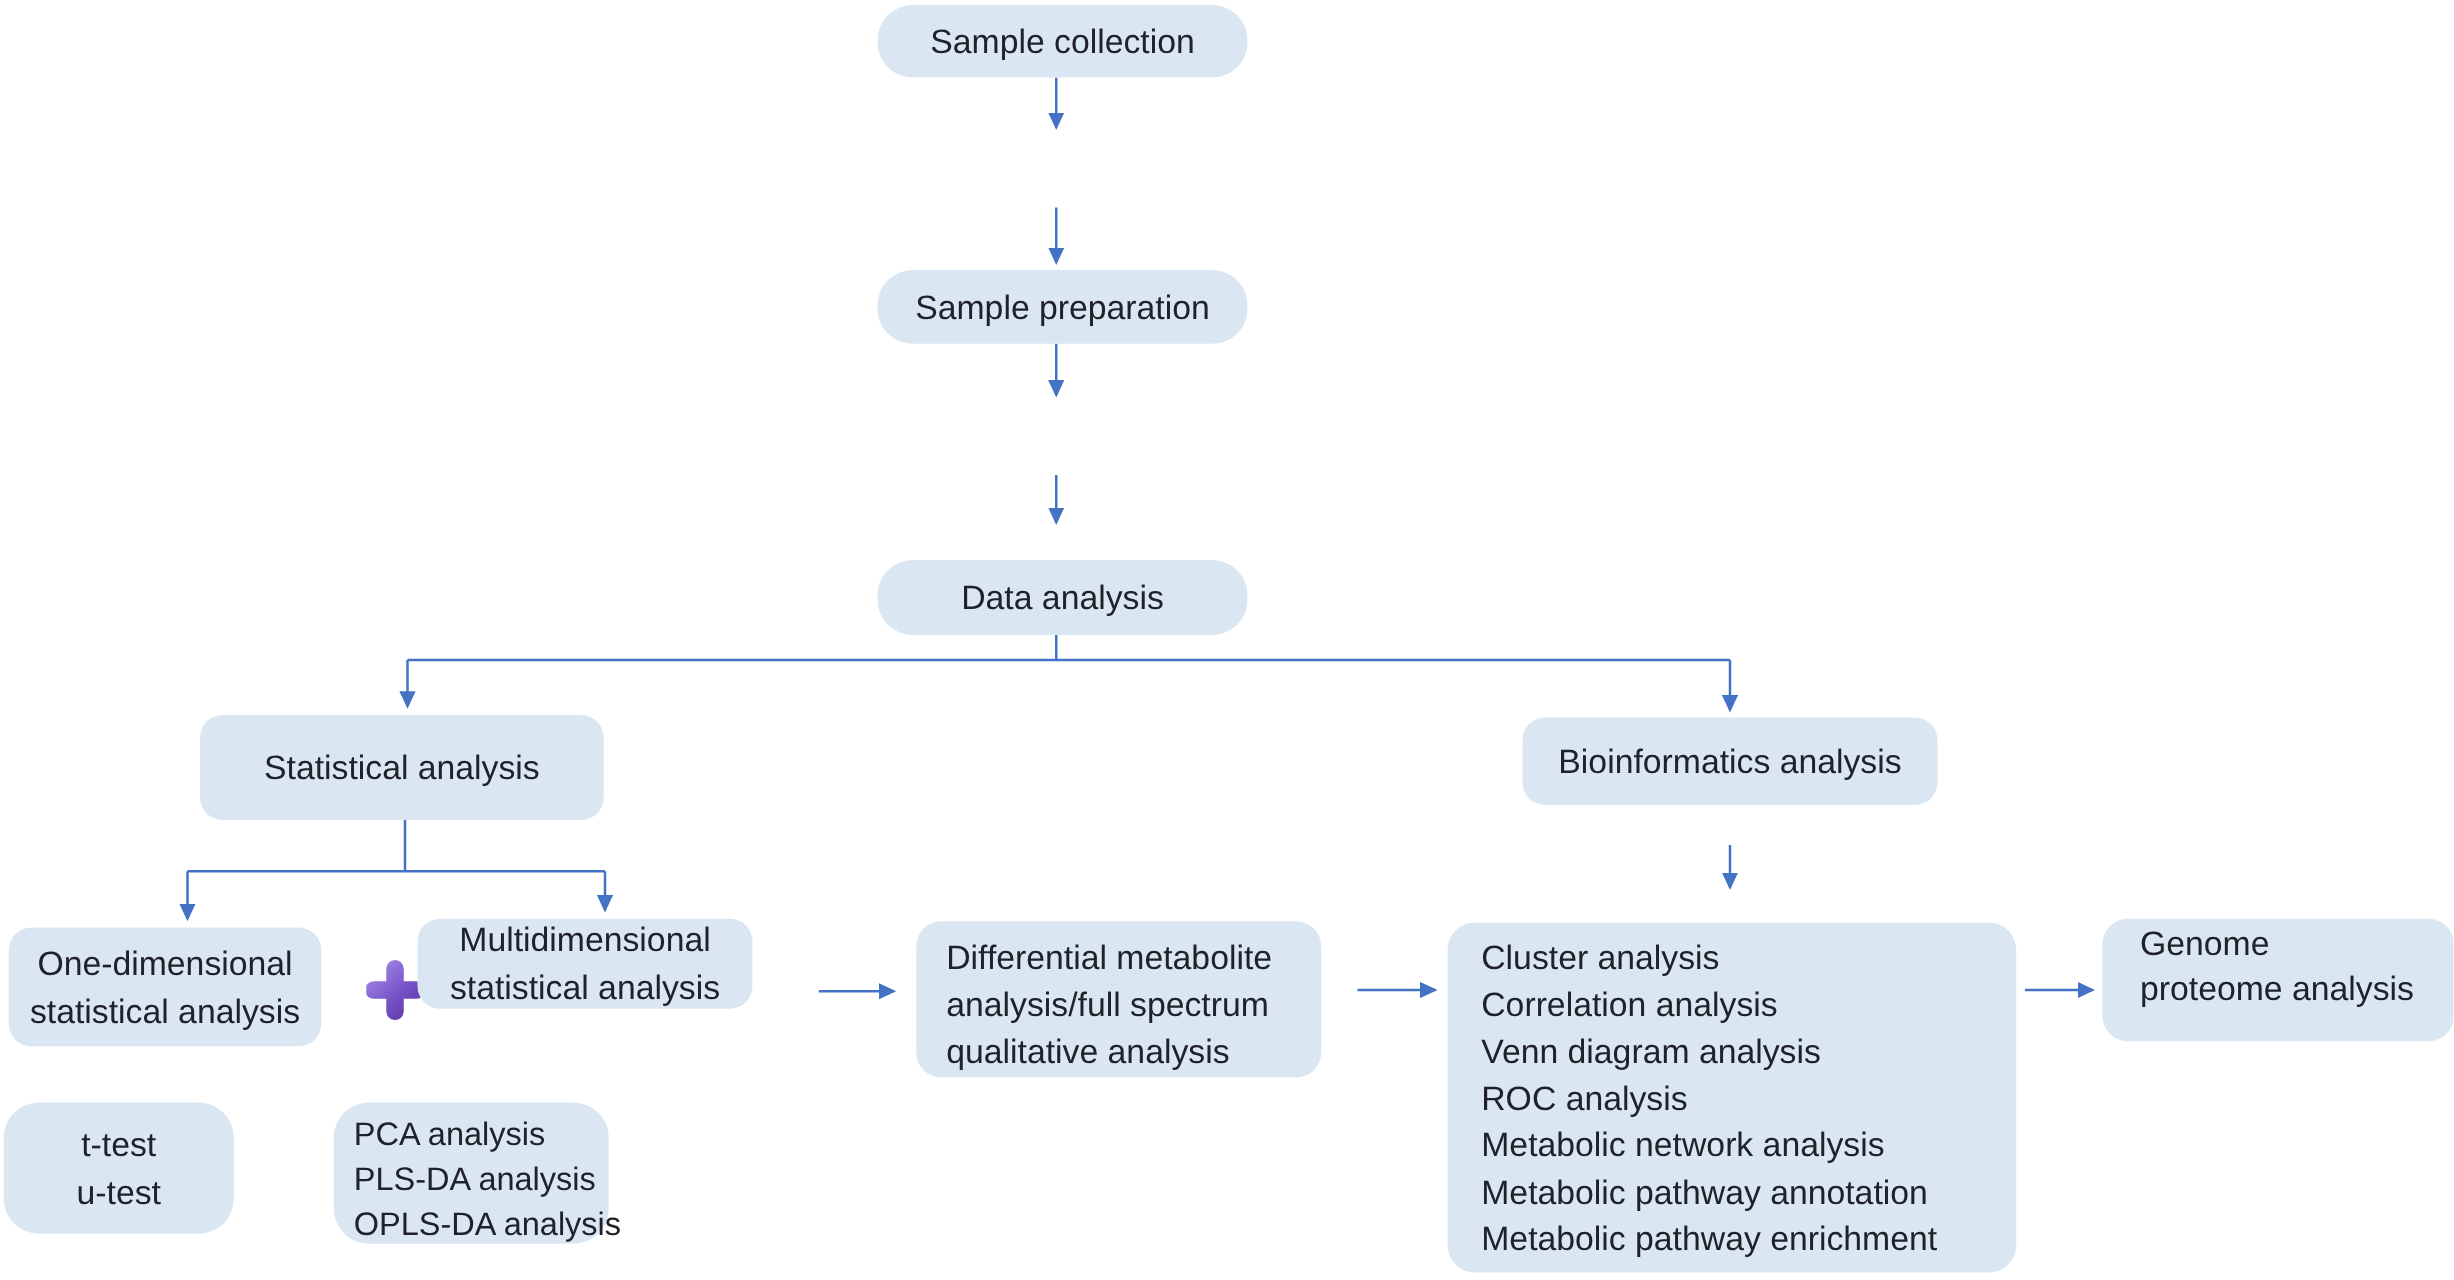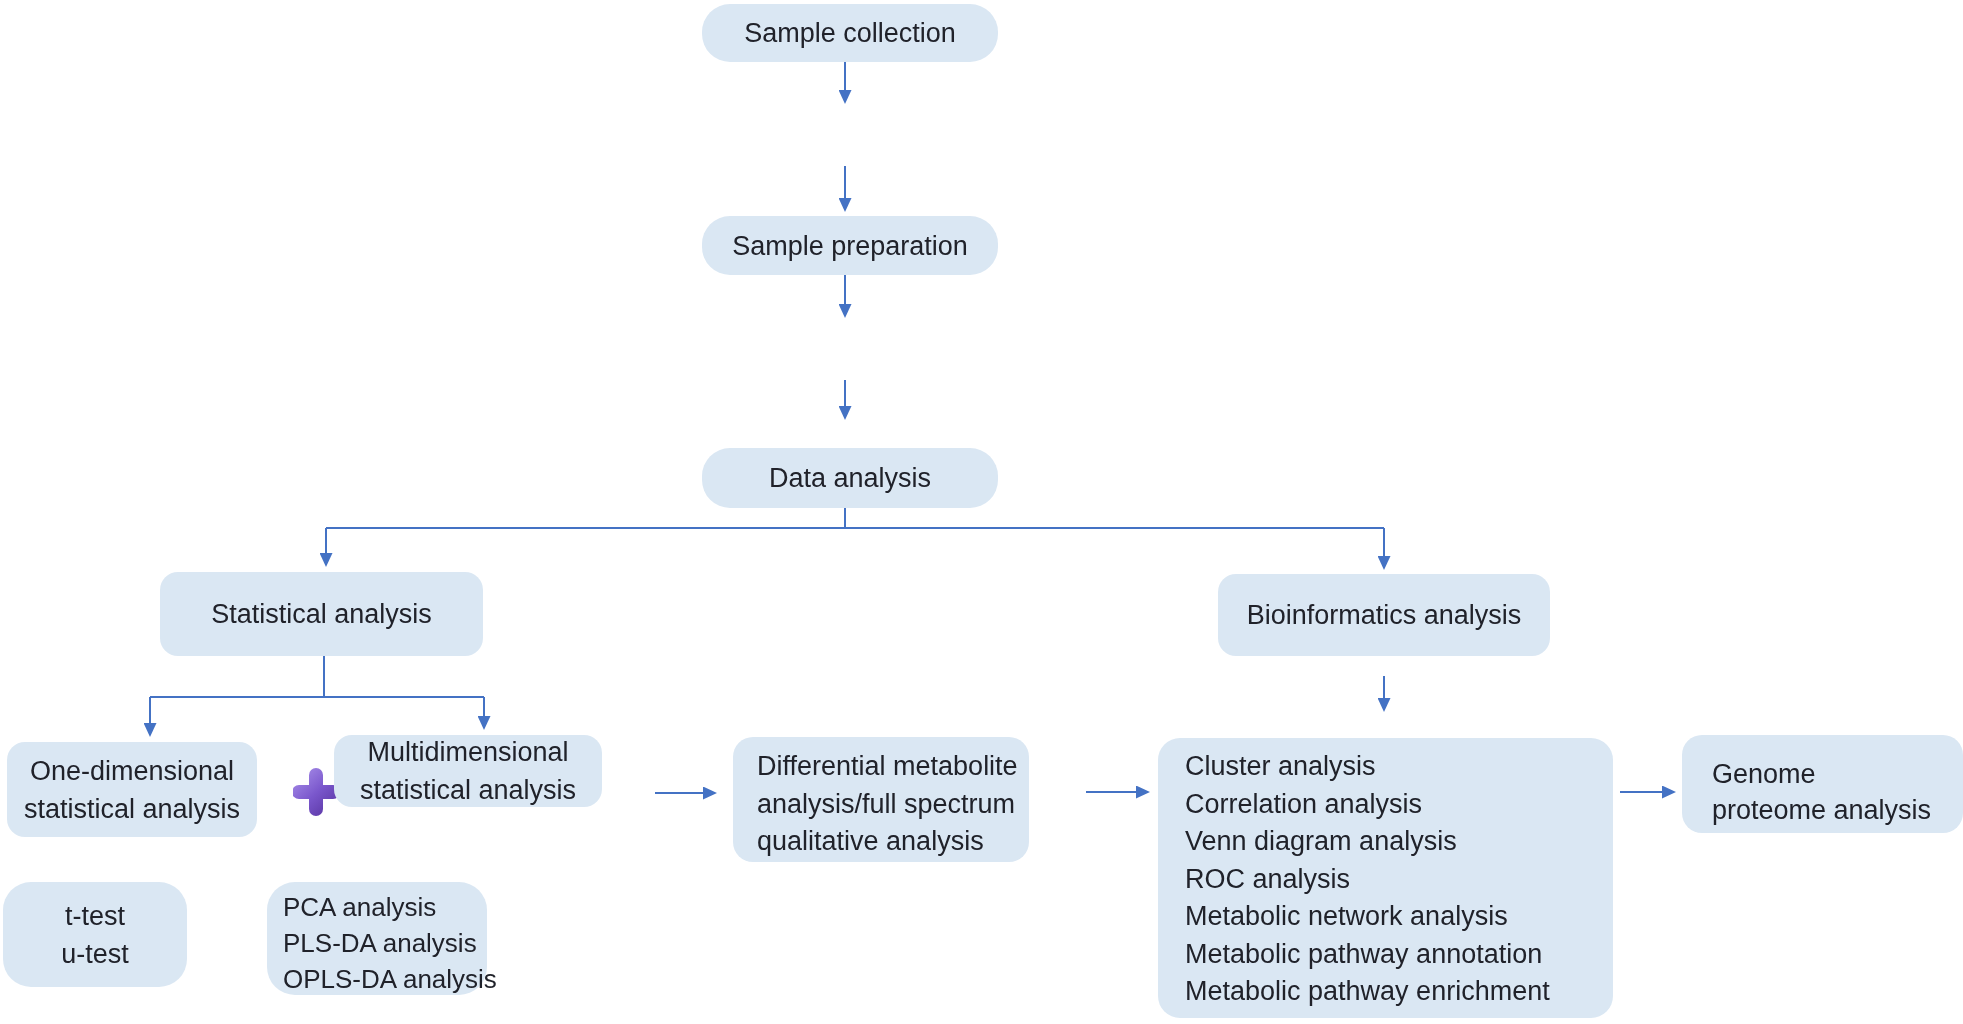--- a/index.html
+++ b/index.html
@@ -38,41 +38,41 @@
   }
   
   .chain { left: 702px; width: 296px; height: 58px; }
   #b-collect  { top: 4px;   }
   #b-extract  { top: 108px; }
   #b-prepare  { top: 216px; height: 59px; }
   #b-mass     { top: 322px; }
   #b-data     { top: 448px; height: 60px; }
 
   #b-stat  { left: 160px;  top: 572px; width: 323px; height: 84px; border-radius: 18px; }
-  #b-bioinf{ left: 1218px; top: 574px; width: 332px; height: 82px; border-radius: 18px; }
+  #b-bioinf{ left: 1218px; top: 574px; width: 332px; height: 70px; border-radius: 18px; }
 
   #b-onedim  { left: 7px;  top: 742px; width: 250px; height: 95px; border-radius: 18px; }
   #b-multdim { left: 334px; top: 735px; width: 268px; height: 72px; border-radius: 18px; }
 
   #b-diff {
-    left: 733px; top: 737px; width: 296px; height: 125px;
+    left: 733px; top: 737px; width: 324px; height: 125px;
     border-radius: 20px; padding: 11px 0 0 24px; line-height: 37.5px;
   }
   #b-ttest { left: 3px; top: 882px; width: 184px; height: 105px; }
   #b-pca {
     left: 267px; top: 882px; width: 220px; height: 113px;
     padding: 7px 0 0 16px; font-size: 26px; line-height: 36px;
   }
   #b-biolist {
     left: 1158px; top: 738px; width: 455px; height: 280px;
     border-radius: 22px; padding: 10px 0 0 27px; line-height: 37.5px;
   }
   #b-genome {
     left: 1682px; top: 735px; width: 281px; height: 98px;
-    border-radius: 20px; padding: 21px 0 0 30px; line-height: 36px;
+    border-radius: 20px; padding: 2px 0 0 30px; line-height: 36px;
   }
   #plus-sign {
     position: absolute;
     left: 293px; top: 766px;
     width: 46px; height: 52px;
   }
   .line { display: block; }
 </style>
 </head>
 <body>

